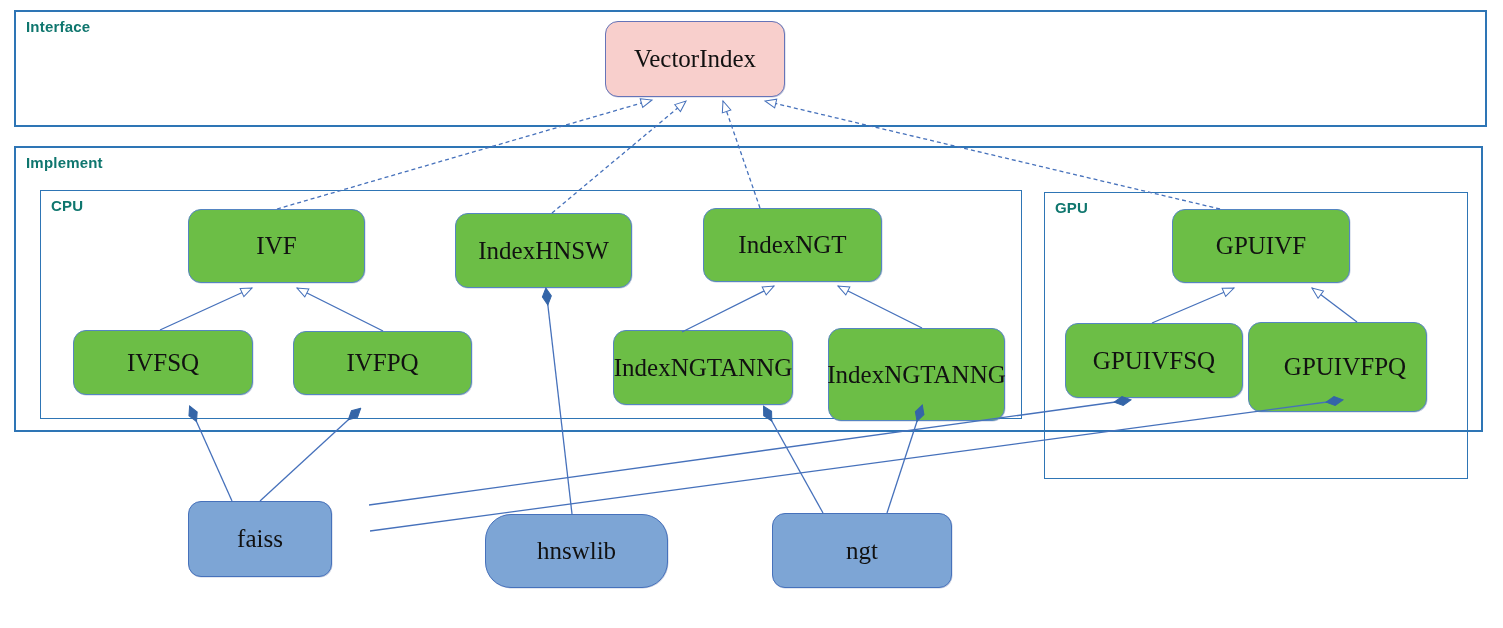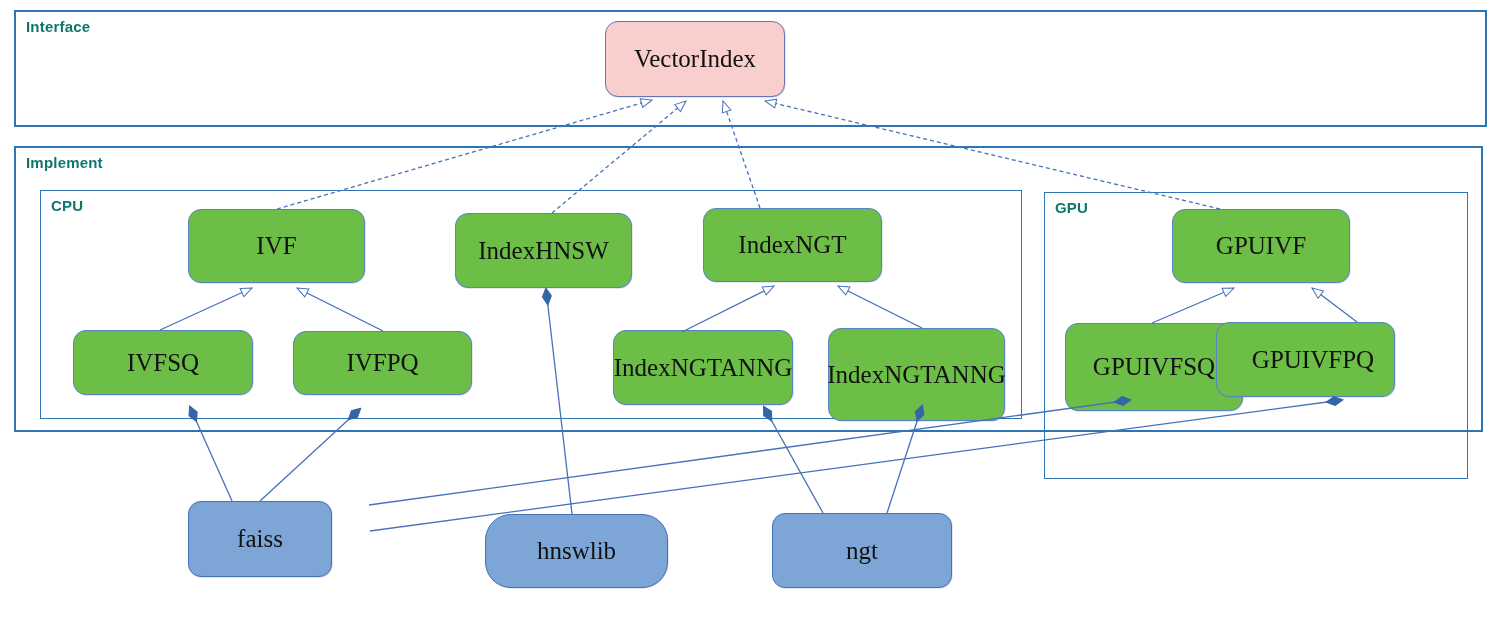--- a/index.html
+++ b/index.html
@@ -92,24 +92,24 @@
       </div>
       <div class="node implementation" style="left: 613px; top: 330px; width: 180px; height: 75px;">
         <span>IndexNGTANNG</span>
       </div>
       <div class="node implementation" style="left: 828px; top: 328px; width: 177px; height: 93px;">
         <span>IndexNGTANNG</span>
       </div>
       <div class="node implementation" style="left: 1172px; top: 209px; width: 178px; height: 74px;">
         <span>GPUIVF</span>
       </div>
-      <div class="node implementation" style="left: 1065px; top: 323px; width: 178px; height: 88px;">
+      <div class="node implementation" style="left: 1065px; top: 323px; width: 178px; height: 75px;">
         <span>GPUIVFSQ</span>
       </div>
-      <div class="node implementation" style="left: 1216px; top: 322px; width: 179px; height: 75px; padding-left: 15px;">
+      <div class="node implementation" style="left: 1248px; top: 322px; width: 179px; height: 90px; padding-left: 15px;">
         <span>GPUIVFPQ</span>
       </div>
       <div class="node thirdparty" style="left: 188px; top: 501px; width: 144px; height: 76px;">
         <span>faiss</span>
       </div>
       <div class="node thirdparty" style="left: 485px; top: 514px; width: 183px; height: 74px; border-radius: 26px;">
         <span>hnswlib</span>
       </div>
       <div class="node thirdparty" style="left: 772px; top: 513px; width: 180px; height: 75px;">
         <span>ngt</span>

